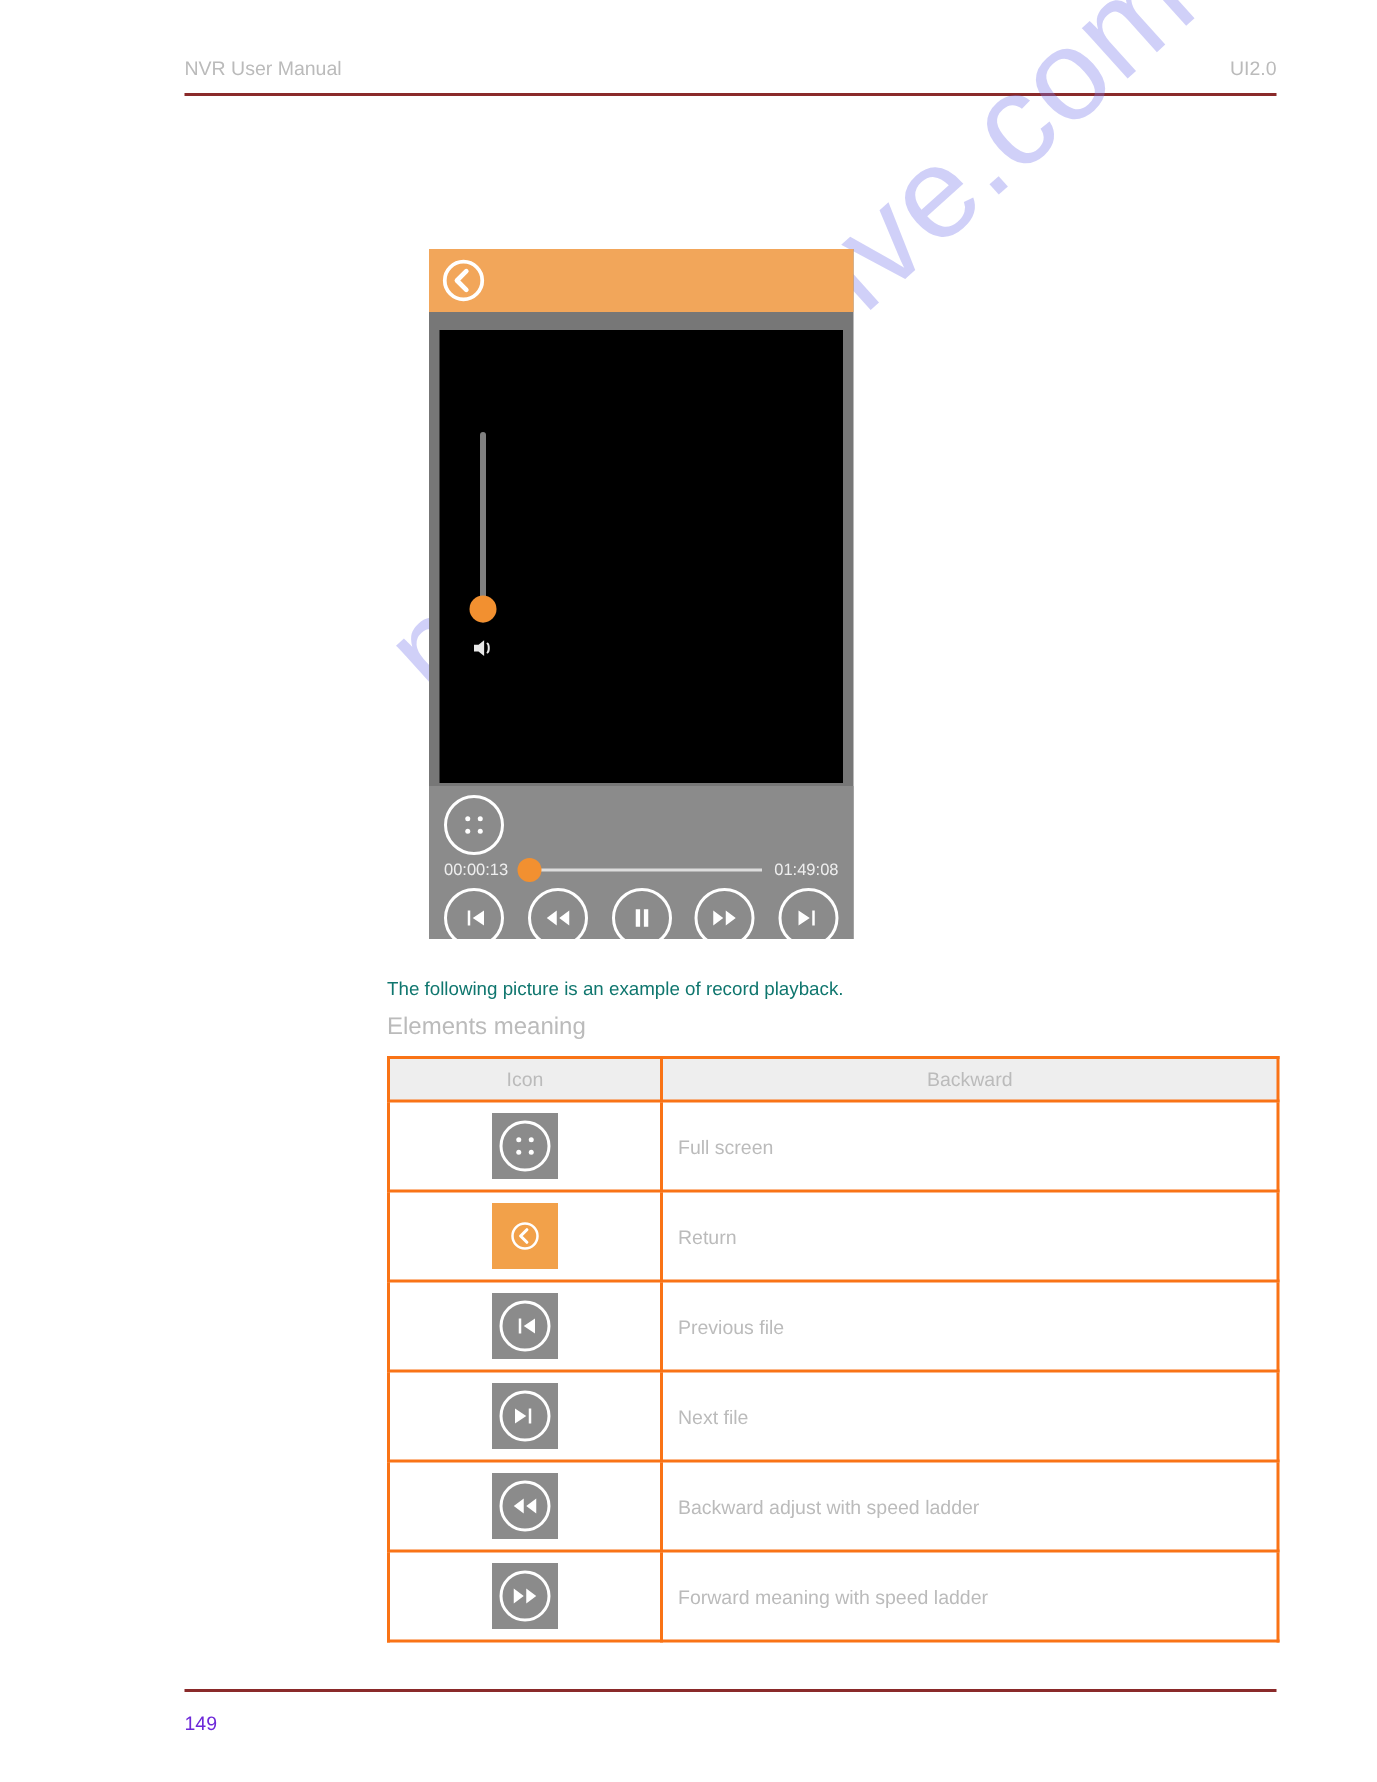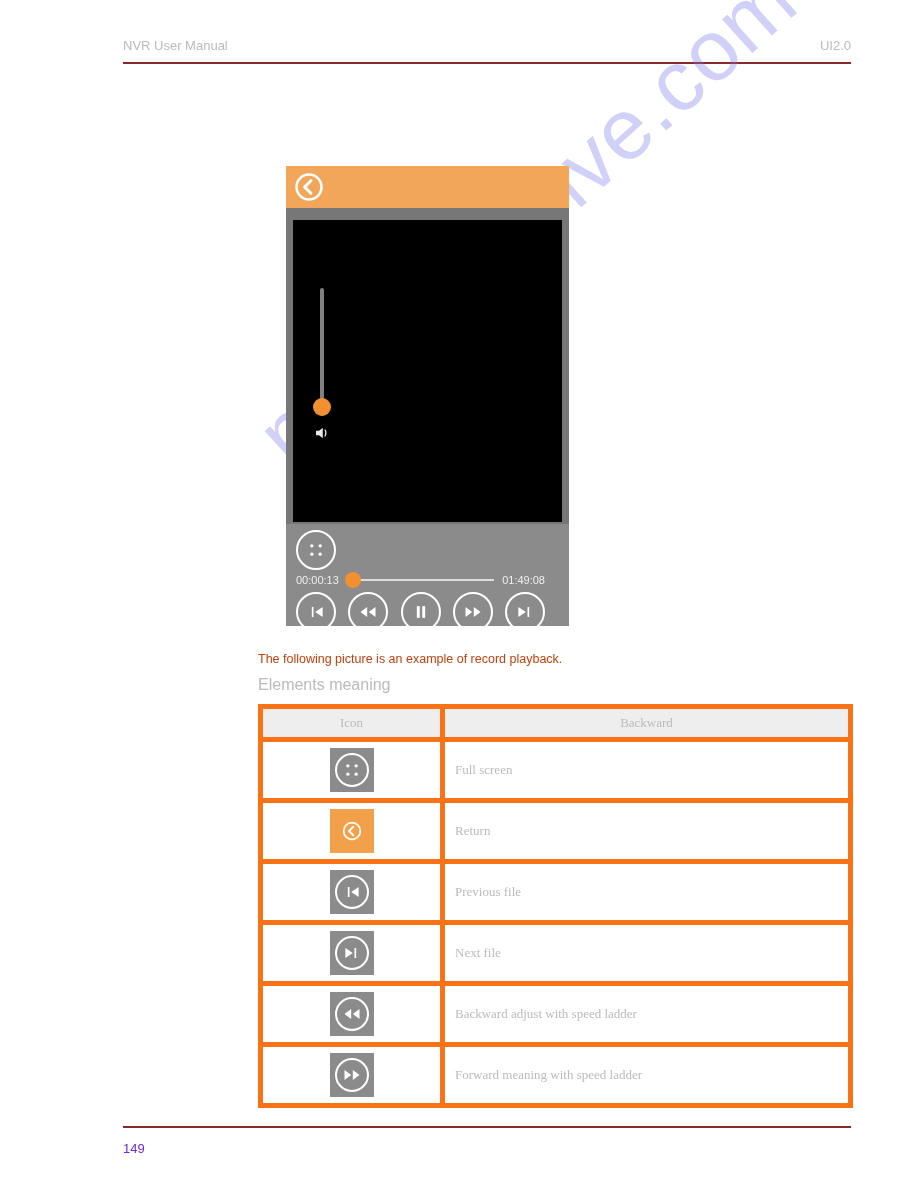--- a/index.html
+++ b/index.html
@@ -15,33 +15,33 @@
   .wm { position: absolute; left: 210px; top: 410px; font-size: 86px; font-weight: 500; color: rgba(120,120,235,0.35); transform: rotate(-42deg); transform-origin: left top; pointer-events: none; letter-spacing: 1px; }
   
   .player { position: absolute; left: 258px; top: 166px; width: 283px; height: 460px; background: #777; }
   .player-top { height: 42px; background: #f2a65a; display:flex; align-items:center; padding-left:8px; }
   .back-chip { width: 30px; height: 30px; display:flex; align-items:center; justify-content:center; }
   .video-area { position:absolute; left:7px; right:7px; top:54px; height:302px; background:#000; }
   .volume-col { position:absolute; left:14px; top:62px; bottom:70px; width:30px; background: rgba(0,0,0,0.35); border-radius:2px; display:flex; flex-direction:column; align-items:center; justify-content:flex-end; padding:6px 0; }
   .vol-track { width:4px; flex:1; background:rgba(255,255,255,0.5); position:relative; border-radius:2px; }
   .vol-thumb { position:absolute; bottom:0; left:50%; transform:translateX(-50%); width:18px; height:18px; border-radius:50%; background:#f29030; }
   .vol-icon { margin-top:8px; }
-  .controls { position:absolute; left:0; right:0; bottom:0; height:102px; background:#8b8b8b; padding:6px 24px 0 10px; }
+  .controls { position:absolute; left:0; right:0; bottom:0; height:102px; background:#8b8b8b; padding:6px 10px 0 10px; }
   .fs-btn { width:34px; height:34px; }
   .seek-row { display:flex; align-items:center; margin-top:4px; font-size:11px; color:#eee; }
   .seek-track { flex:1; height:2px; background:#ddd; margin:0 8px; position:relative; }
   .seek-thumb { position:absolute; left:4%; top:50%; transform:translate(-50%,-50%); width:16px; height:16px; border-radius:50%; background:#f29030; }
   .btn-row { display:flex; justify-content:space-between; margin-top:6px; }
   .circ-btn { width:40px; height:40px; border:2px solid #fff; border-radius:50%; display:flex; align-items:center; justify-content:center; }
   .circ-btn svg { width:20px; height:20px; }
   
-  .note-line { position:absolute; left:230px; top:652px; font-size:12.5px; color:#c2410c; }
+  .note-line { position:absolute; left:230px; top:652px; font-size:12.5px; color:#0f766e; }
   .elements-head { position:absolute; left:230px; top:676px; font-size:16px; color:#bbb; font-weight:500; }
   .tbl { position:absolute; left:230px; top:704px; width:595px; border-collapse:collapse; table-layout: fixed; }
-  .tbl th, .tbl td { border:5px solid #f97316; padding:6px 10px; font-size:13px; color:#bbb; vertical-align:middle; font-weight:normal;font-family:Liberation Serif, serif; }
+  .tbl th, .tbl td { border:2px solid #f97316; padding:6px 10px; font-size:13px; color:#bbb; vertical-align:middle; font-weight:normal; }
   .tbl th { background:#eee; height:18px; }
   .tbl td.icon-cell { text-align:center; height:60px; width:182px; }
   .tile { display:inline-flex; align-items:center; justify-content:center; width:44px; height:44px; background:#8b8b8b; }
   .tile.orange { background:#f2a14a; }
   .tile .ring { width:34px; height:34px; border:2.5px solid #fff; border-radius:50%; display:flex; align-items:center; justify-content:center; }
   .tile svg { width:20px; height:20px; }
 </style>
 </head>
 <body>
 <div class="page">

